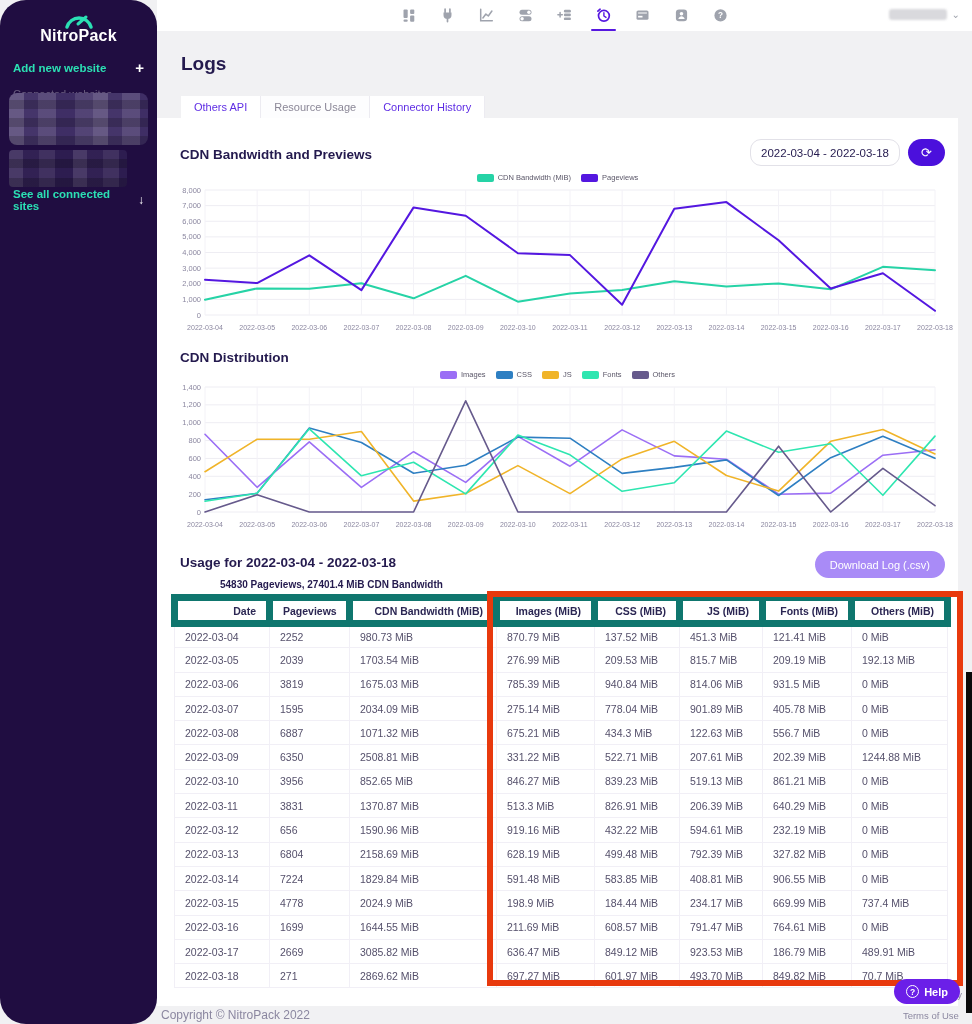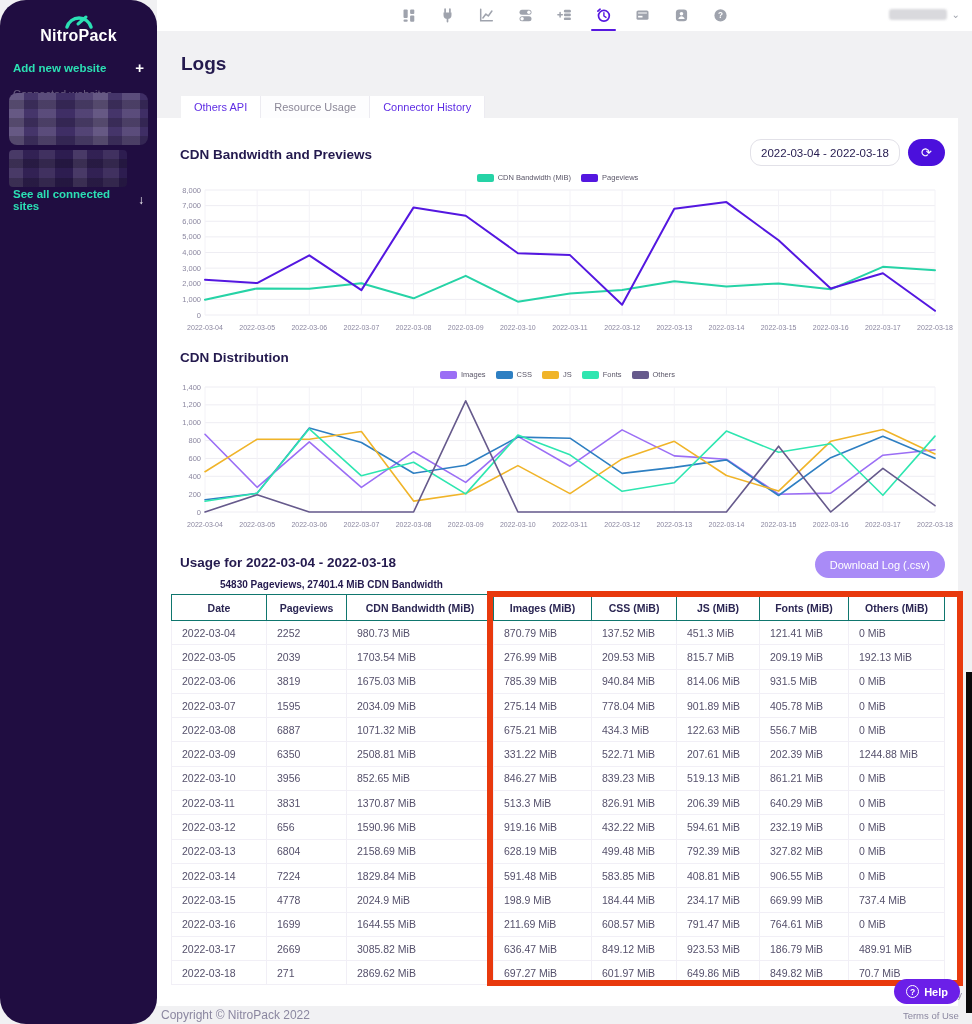--- a/index.html
+++ b/index.html
@@ -58,22 +58,22 @@
   .legend-swatch { width:17px; height:8px; border-radius:2px; }
   .legend-label { font-size:7.5px; color:#5a5668; }
   .chart-svg { position:absolute; left:14px; width:772px; height:152px; overflow:visible; }
   svg text { font-family:"Liberation Sans", sans-serif; }
 
   .usage-sub { position:absolute; left:23px; top:461px; font-size:10px; font-weight:bold; color:#241a4e;margin-left:40px; }
   .download-btn { position:absolute; right:13px; top:433px; height:27px; border:none; border-radius:14px;
     background:#a98bf7; color:#fff; font-size:11px; padding:0 15px; cursor:pointer; }
 
   .log-table { position:absolute; left:14px; top:476px; width:773px; border-collapse:collapse; table-layout:fixed; }
-  .log-table th { height:26px; font-size:10.5px; font-weight:bold; color:#2b2653; text-align:center; padding:0 10px;
-    border:1px solid #0f766e; background:#fff; }
+  .log-table th { height:26px; font-size:10.5px; font-weight:bold; color:#2b2653; text-align:right; padding:0 10px;
+    border:7px solid #0f766e; background:#fff; }
   .log-table td { height:24.3px; font-size:10.5px; color:#55506b; padding:0 10px; border:1px solid #f1eff6; background:#fff; }
 
   
   .red-box { position:absolute; left:487px; top:591px; width:476px; height:395px; border:6px solid #e8390d; z-index:20; pointer-events:none; }
   .black-strip { position:absolute; left:966px; top:672px; width:6px; height:341px; background:#0a0a0a; z-index:21; }
 
   
   .footer { position:absolute; left:157px; top:1006px; width:815px; height:18px; display:flex; align-items:center;
     justify-content:space-between; padding:0 10px 0 4px; background:#f1f1f3; z-index:3; }
   .copyright { font-size:12px; color:#8b87a0; }
@@ -507,21 +507,21 @@
             <td>923.53 MiB</td>
             <td>186.79 MiB</td>
             <td>489.91 MiB</td>
           </tr>
           <tr>
             <td>2022-03-18</td>
             <td>271</td>
             <td>2869.62 MiB</td>
             <td>697.27 MiB</td>
             <td>601.97 MiB</td>
-            <td>649.86 MiB</td>
+            <td>493.70 MiB</td>
             <td>849.82 MiB</td>
             <td>70.7 MiB</td>
           </tr>
         </tbody>
     </table>
   </div>
 
   <div class="red-box"></div>
   <div class="black-strip"></div>
 

